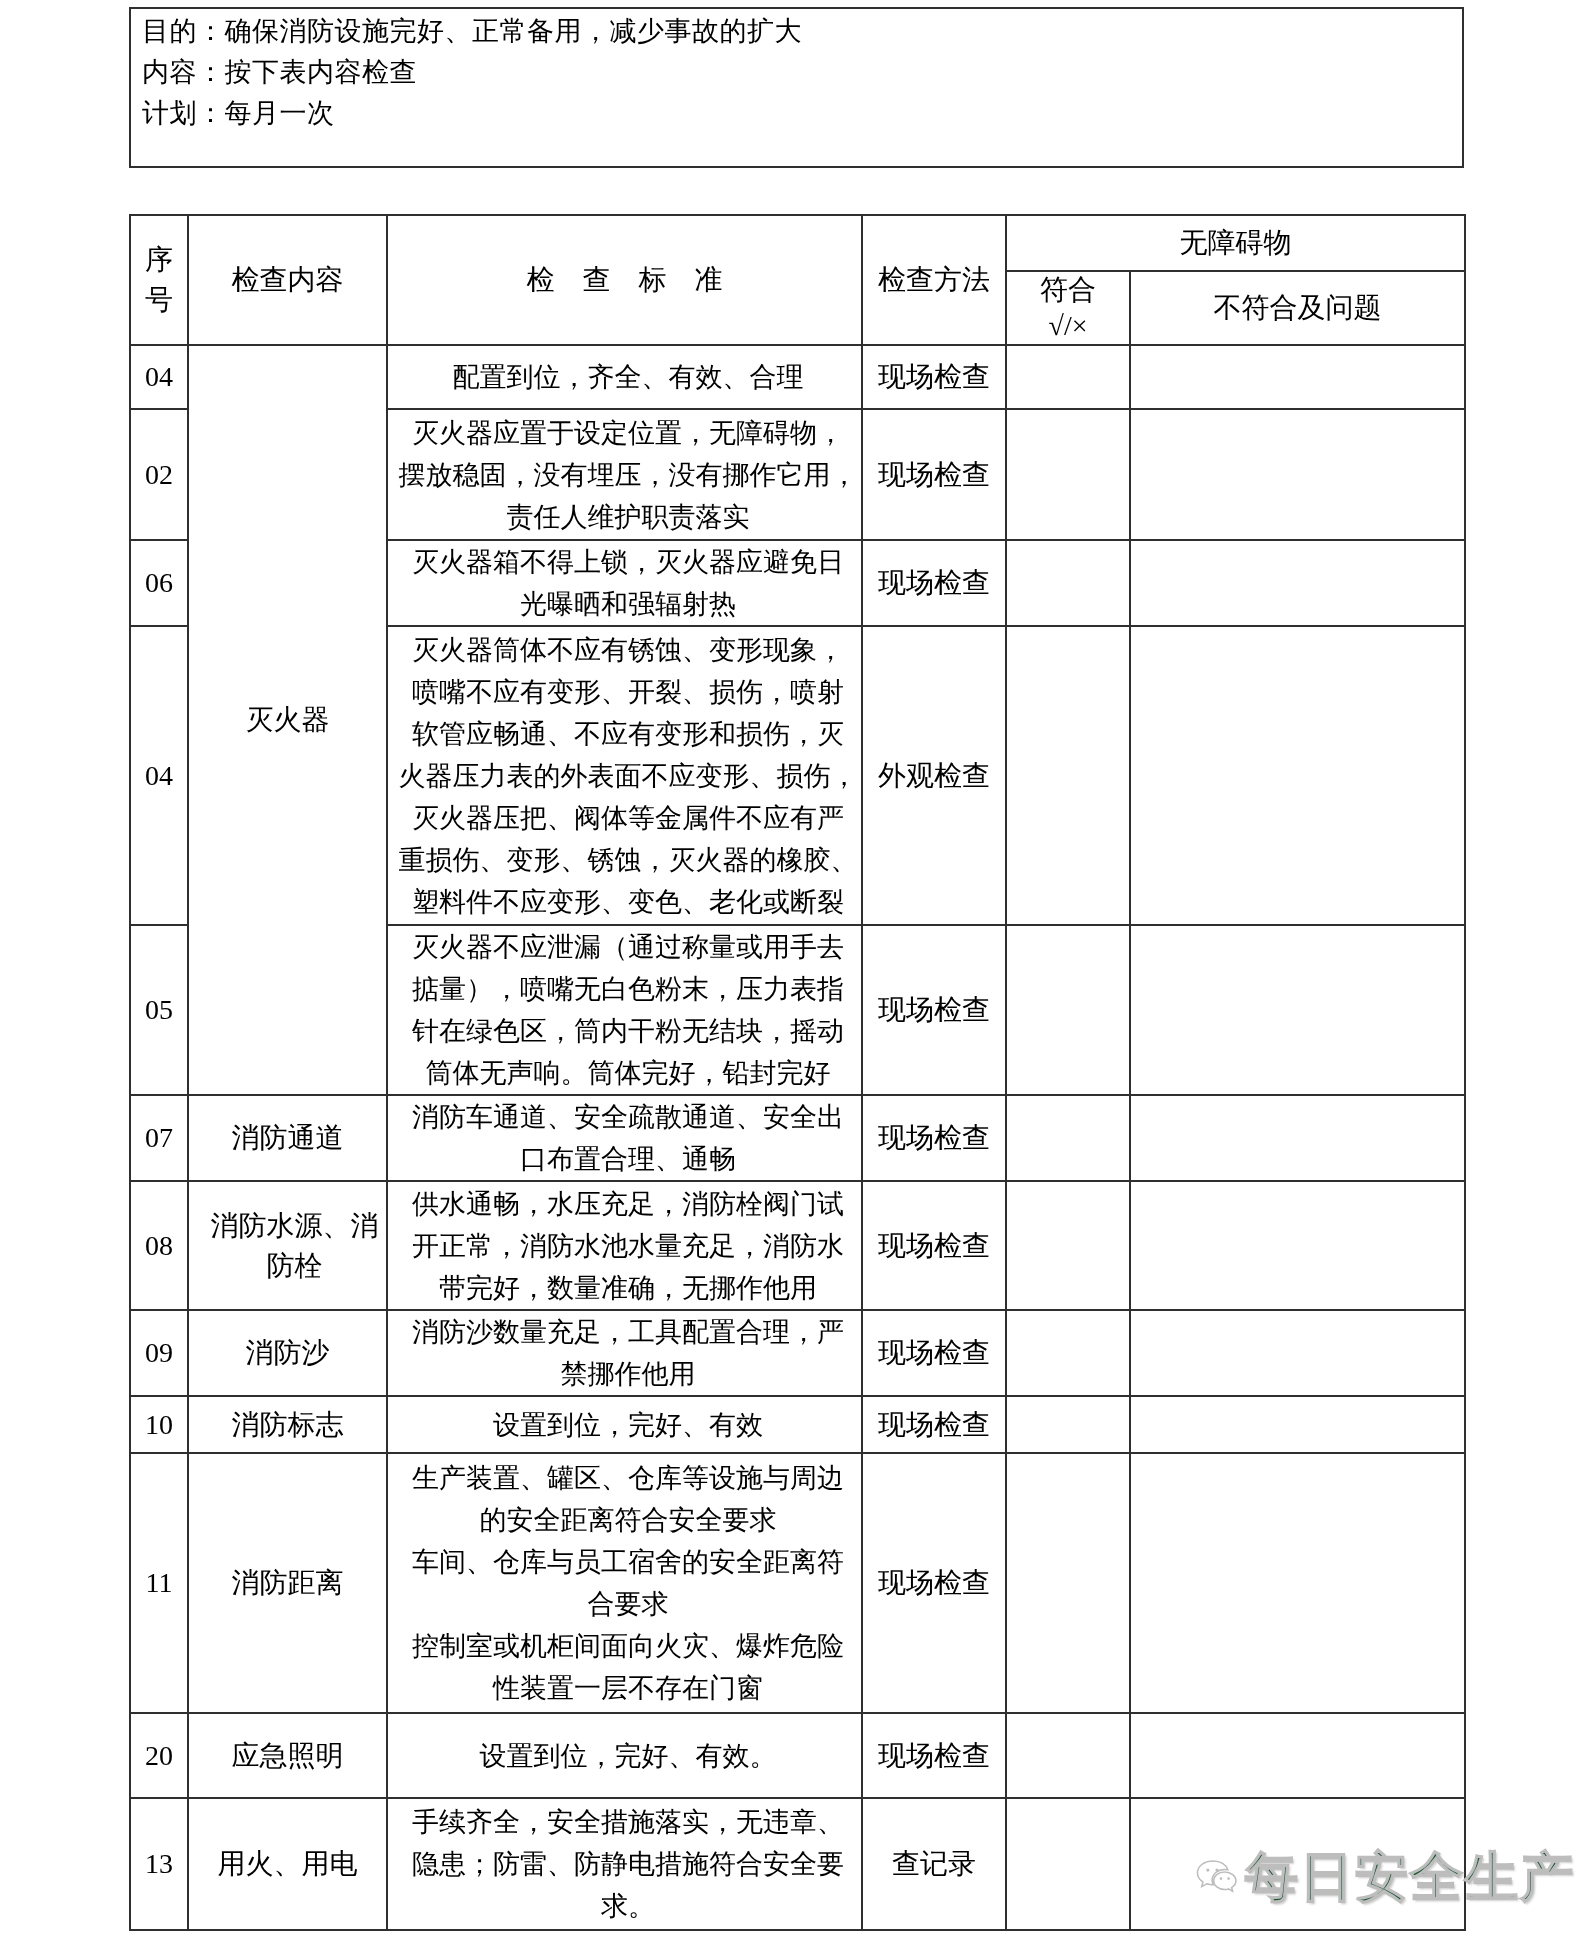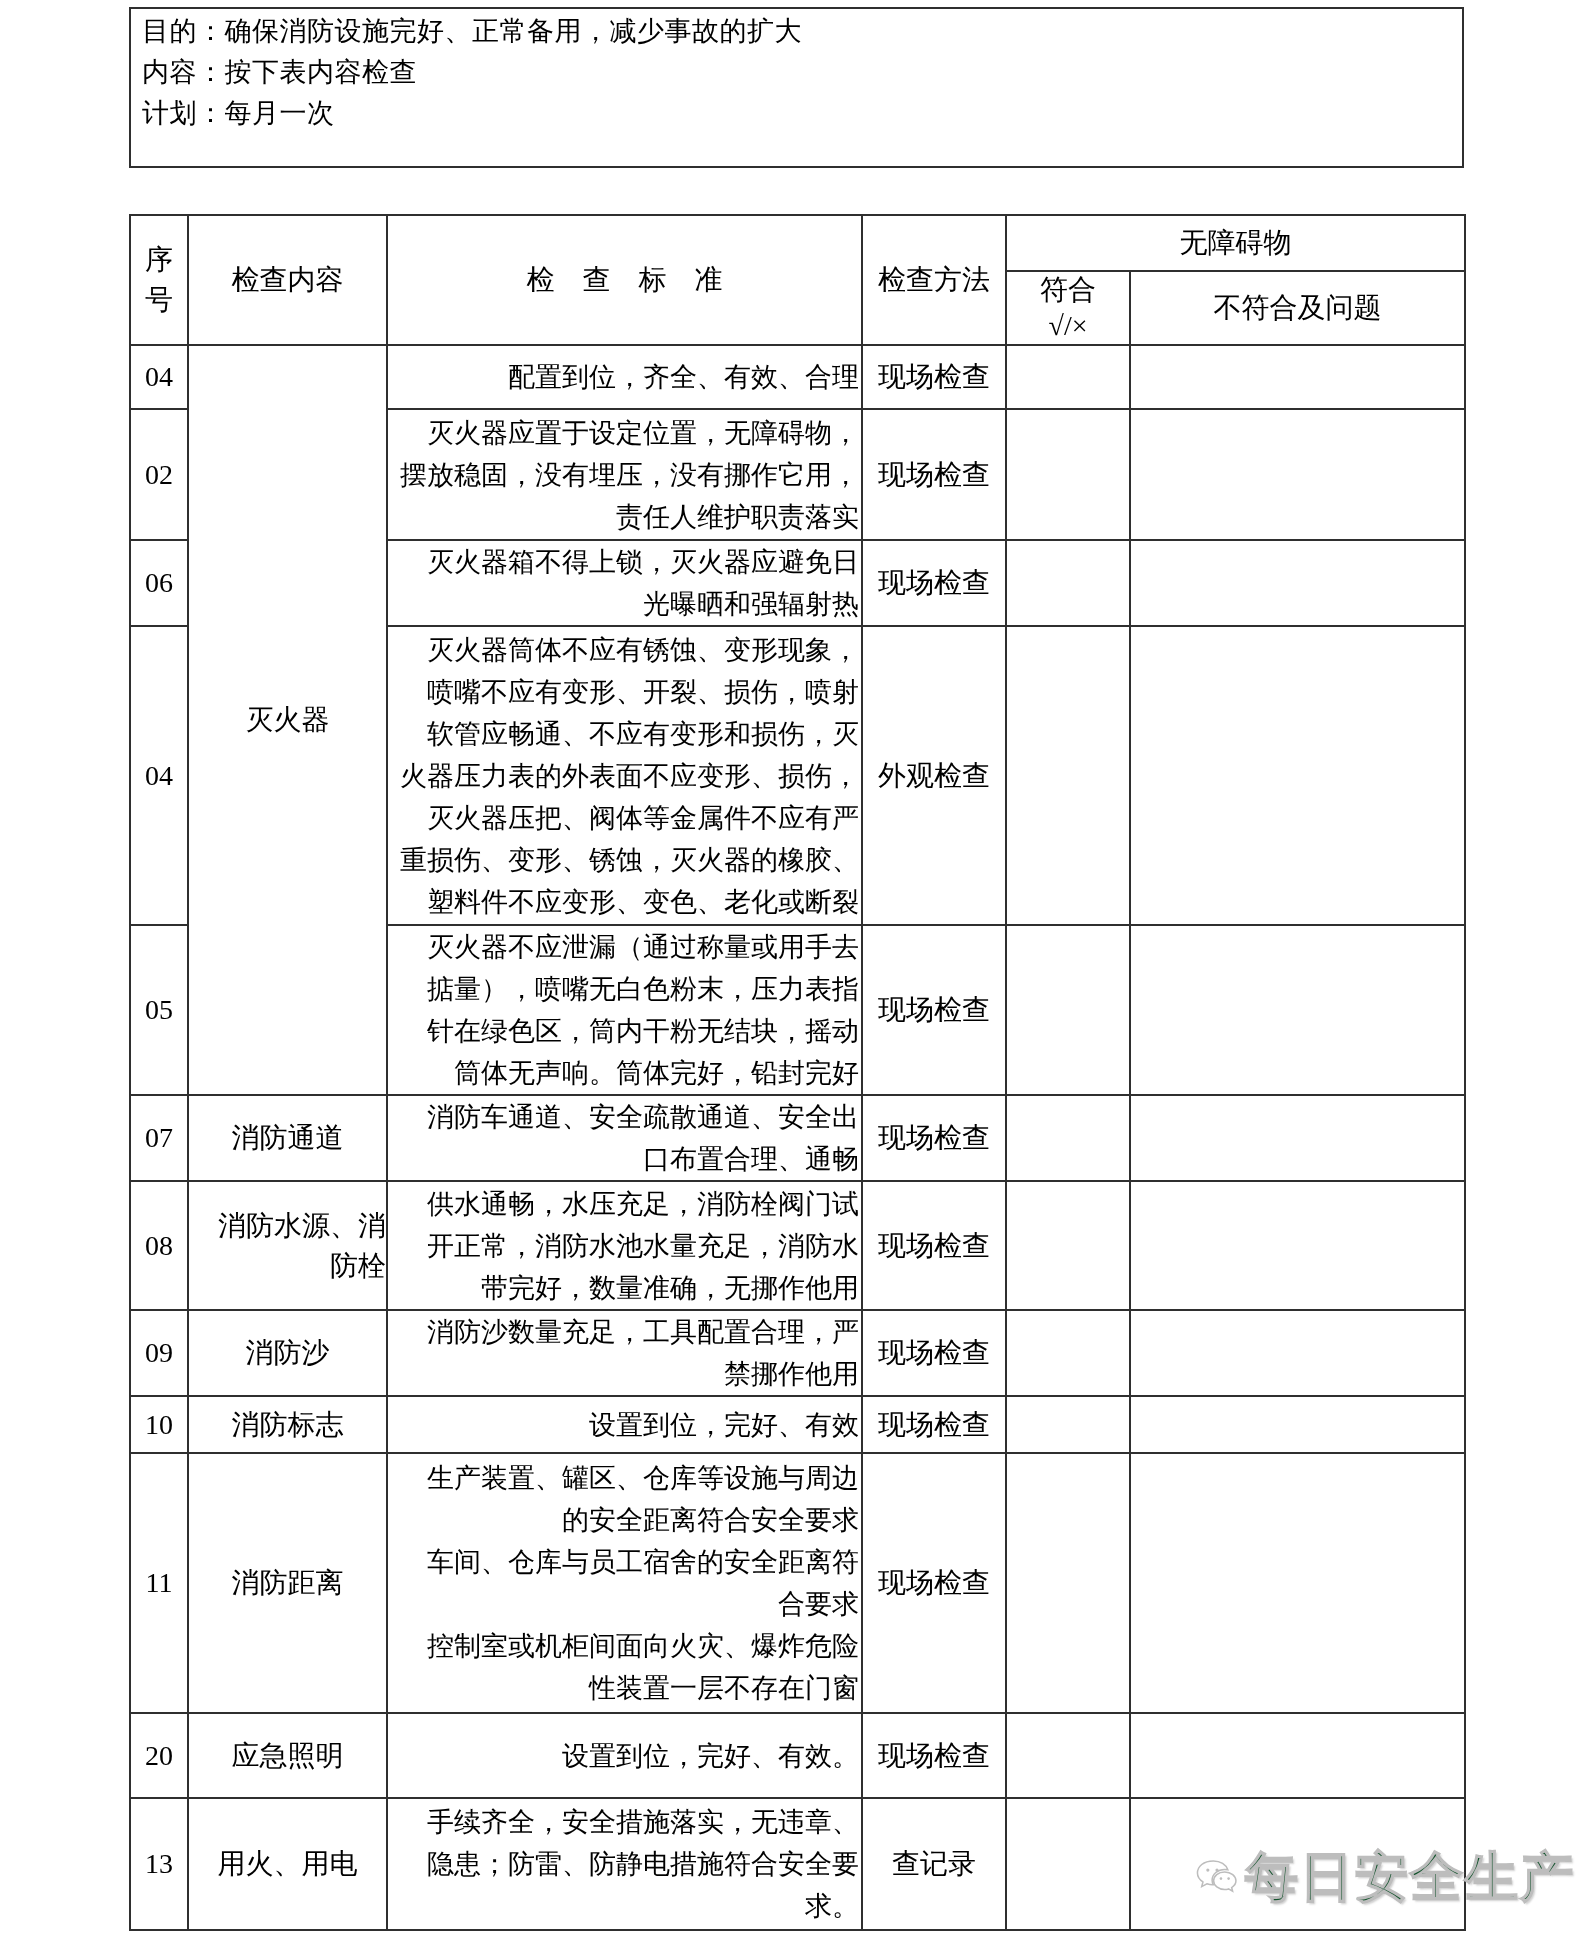--- a/index.html
+++ b/index.html
@@ -30,23 +30,23 @@
     border:2px solid #2f2f2f;
     font-weight:normal;
     vertical-align:middle;
     overflow:hidden;
     box-sizing:border-box;
   }
   th{font-size:28px;line-height:40px;text-align:center;padding:0 2px;}
   th.conform-h{white-space:pre-line;line-height:36px;}
   td.seq{font-size:28px;text-align:center;padding:0;}
   td.content{font-size:28px;text-align:center;padding:0;line-height:40px;white-space:pre-line;}
-  td.content.left{text-align:right;padding-left:14px;border-radius:17px;}
+  td.content.left{text-align:center;padding-left:14px;border-radius:17px;}
   td.std{
-    font-size:27px;line-height:42px;text-align:right;
+    font-size:27px;line-height:42px;text-align:center;
     padding:0 2px 0 9px;white-space:pre-line;
   }
   td.method{font-size:28px;text-align:center;padding:0;}
   td.conform,td.problem{padding:0;}
   
   .watermark{
     position:absolute;left:1195px;top:1838px;width:380px;height:80px;
     display:flex;align-items:center;gap:6px;
     pointer-events:none;
   }

